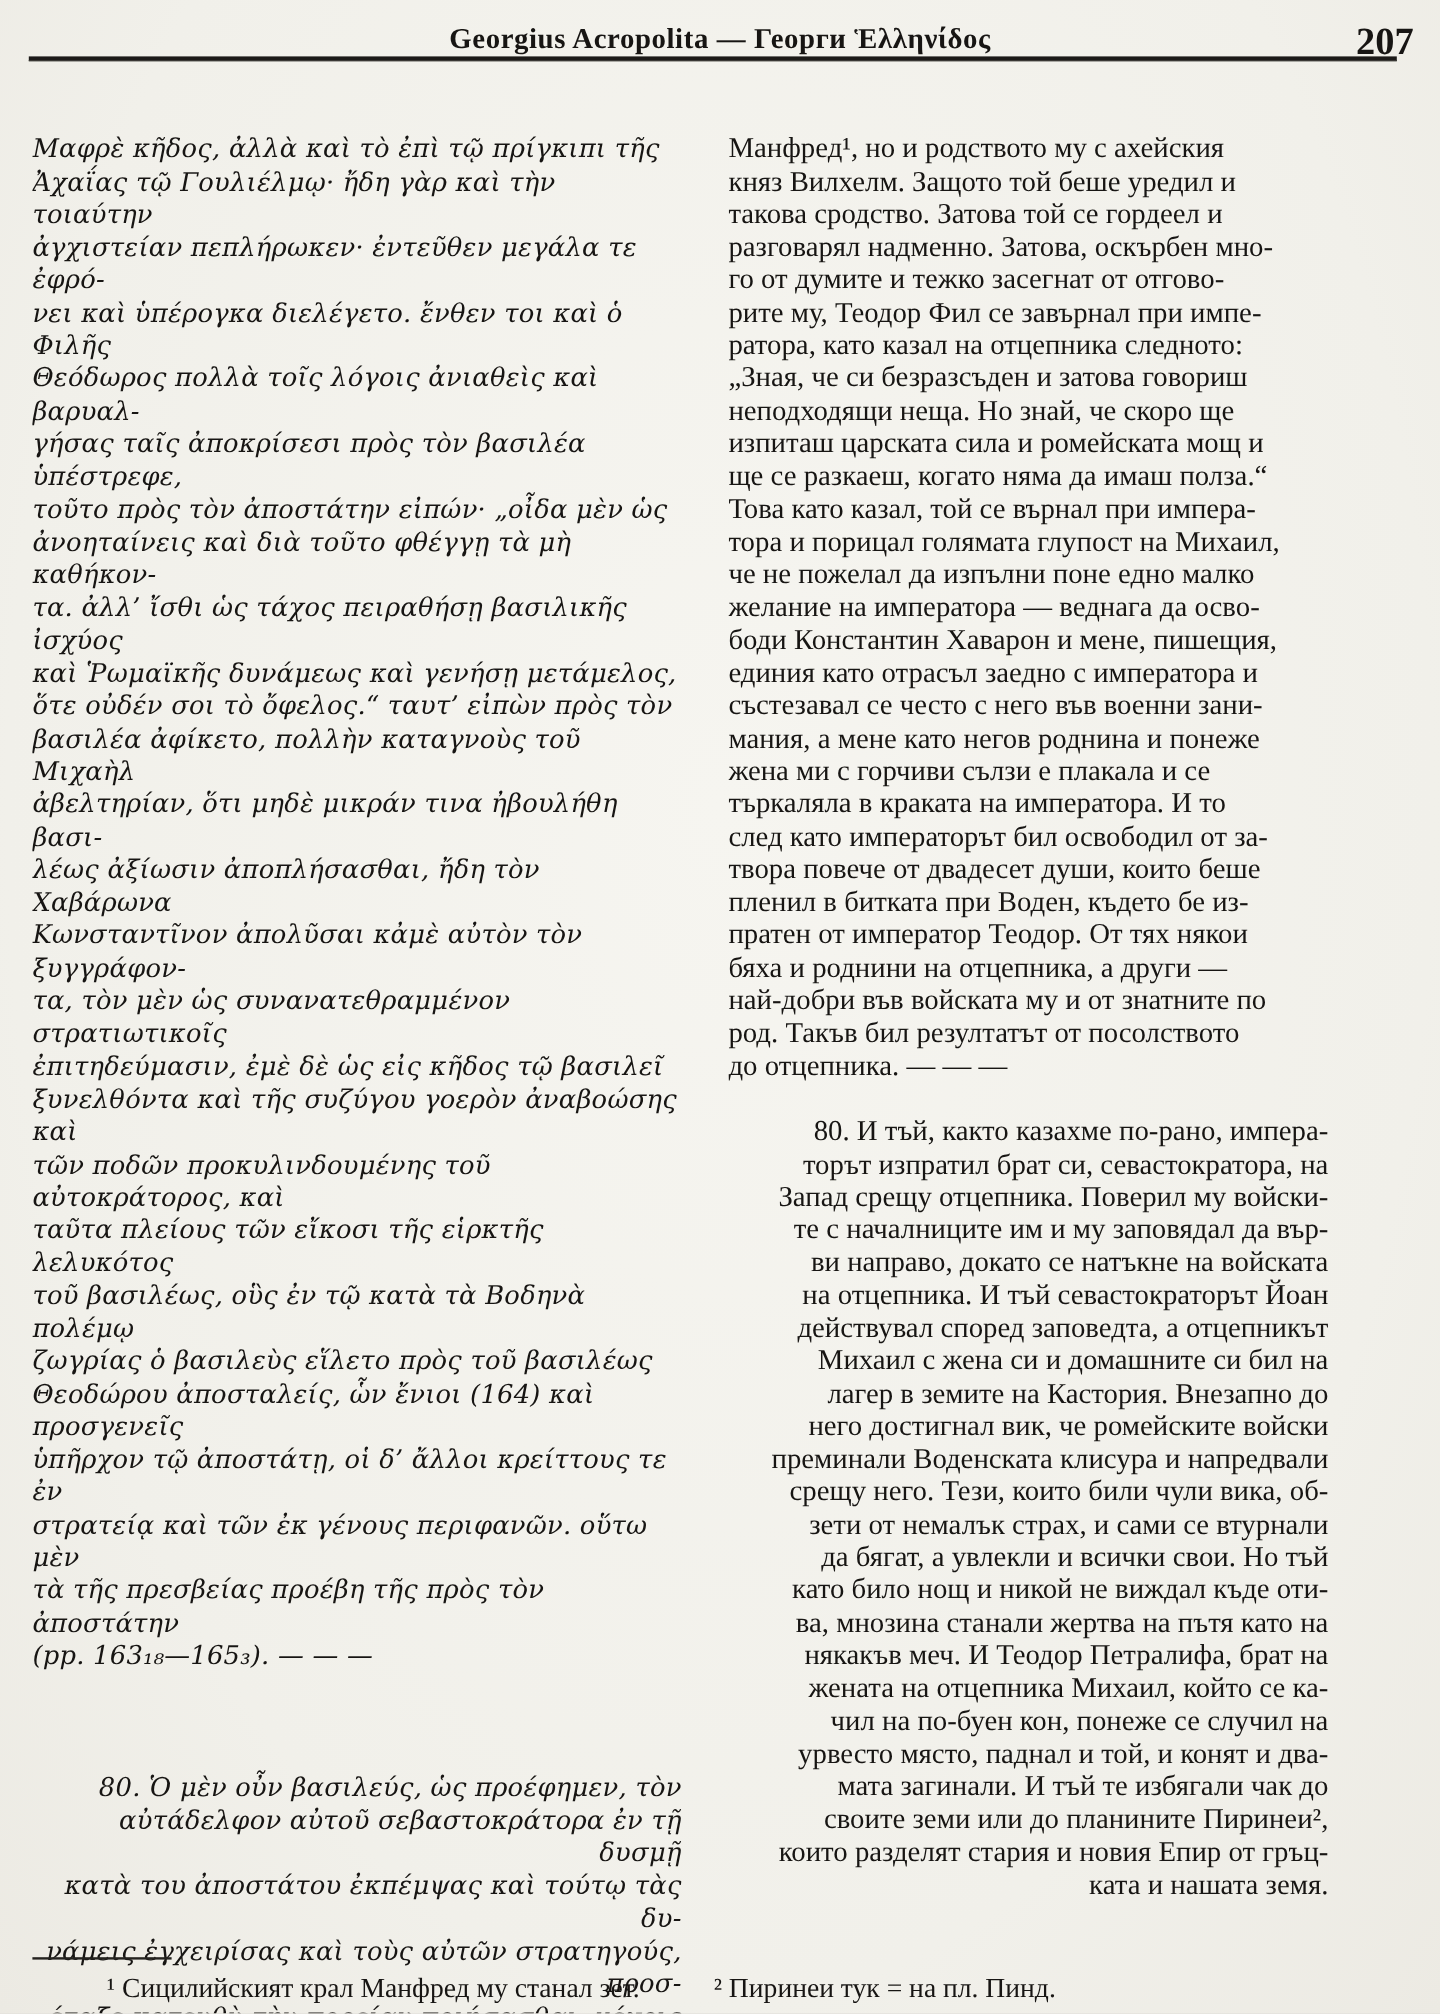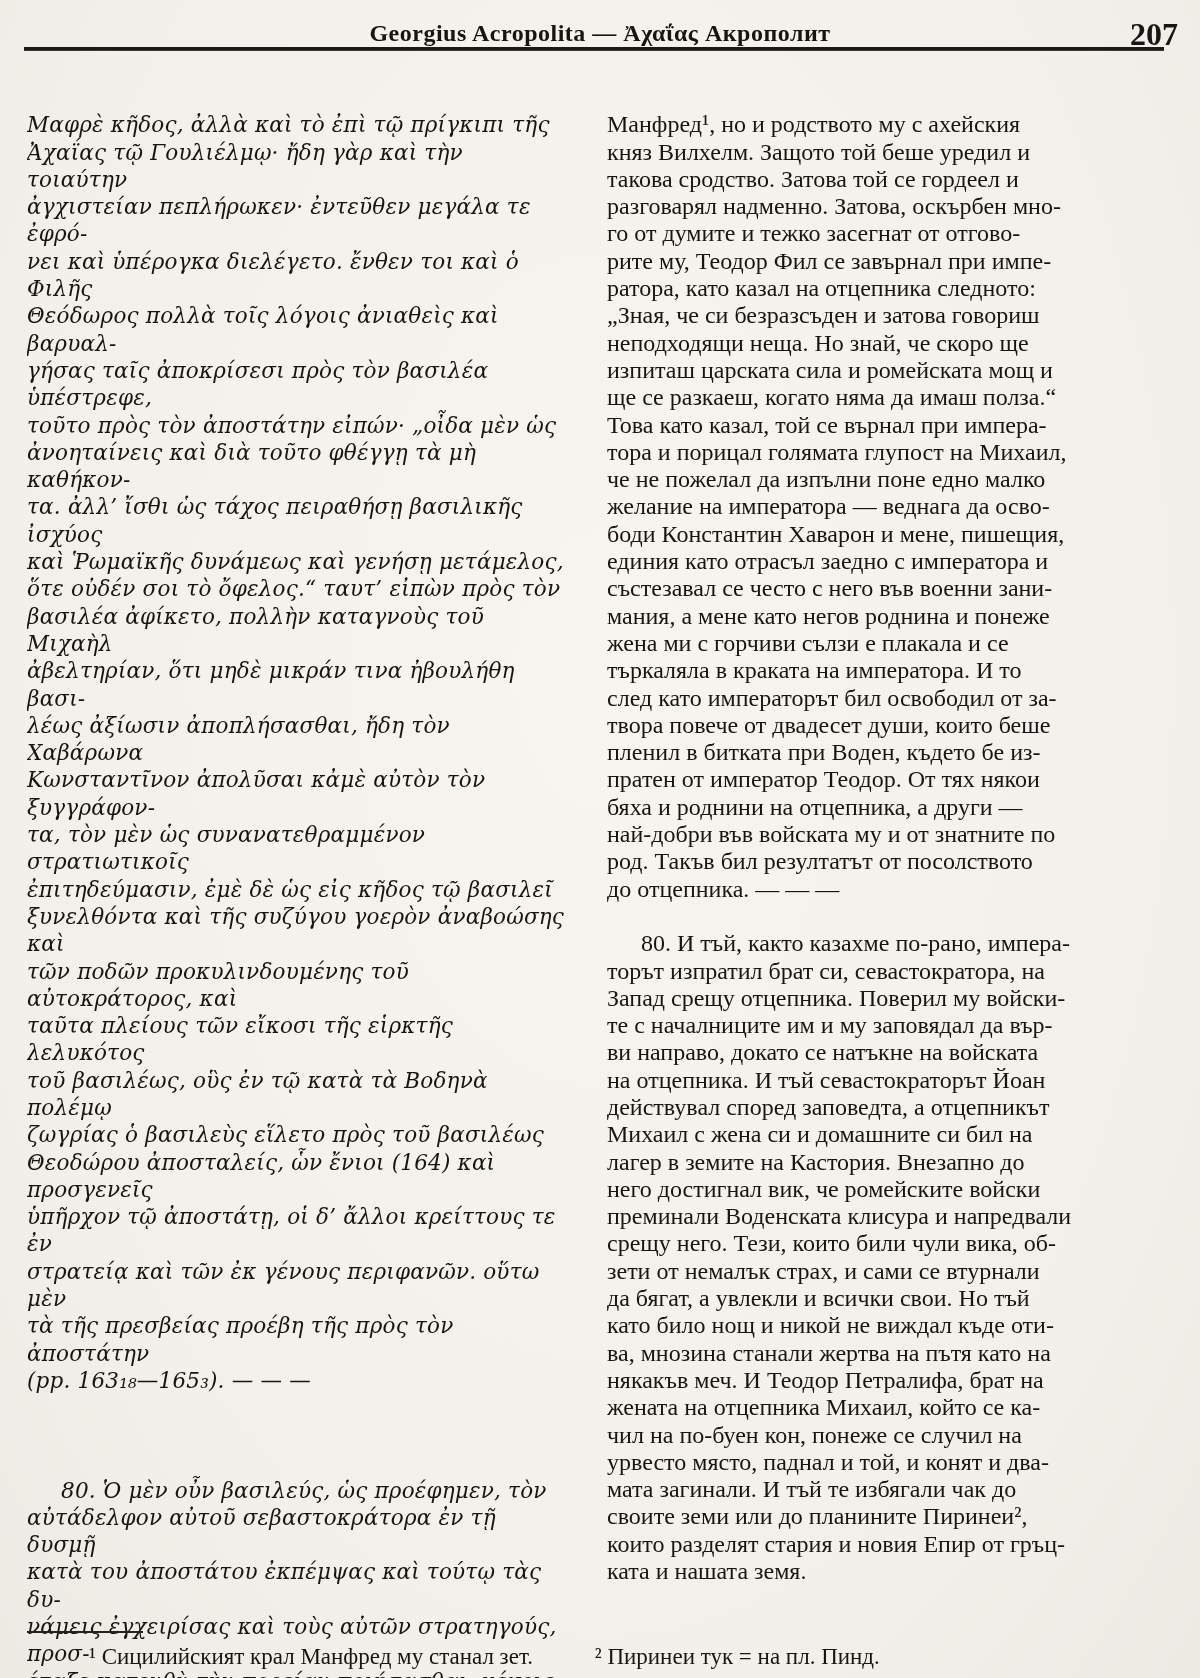--- a/index.html
+++ b/index.html
@@ -44,42 +44,42 @@
     letter-spacing:0.2px;
   }
   .col-bg{
     width:500px;
     margin-left:39px;
     font-family:"Liberation Serif", serif;
     font-size:24px;
     line-height:27.3px;
   }
   .para{margin:0;white-space:pre-line;}
-  .para.indent{text-indent:34px;}
+  .para.indent{text-indent:34px;text-align:right;}
   .para.gap-before{margin-top:55px;}
   .footnote-rule{
     position:absolute;left:27px;top:1631px;width:116px;height:2px;
     background:#24221f;
   }
   .footnotes{
     position:absolute;left:27px;top:1644px;width:1140px;
     font-family:"Liberation Serif", serif;
     font-size:23px;line-height:26px;
     white-space:nowrap;
   }
   .footnote-1{margin-left:62px;}
   .footnote-2{margin-left:56px;}
 </style>
 </head>
 <body>
 
 <div class="page">
 
   <div class="running-head">
-    <div class="running-title">Georgius Acropolita — Ἀχαΐας Акрополит</div>
+    <div class="running-title">Georgius Acropolita — Георги Ἑλληνίδος</div>
     <div class="page-number">207</div>
   </div>
 
   <div class="head-rule"></div>
 
   <div class="columns">
 
     <div class="col col-greek">
       <p class="para">Μαφρὲ κῆδος, ἀλλὰ καὶ τὸ ἐπὶ τῷ πρίγκιπι τῆς
 Ἀχαΐας τῷ Γουλιέλμῳ· ἤδη γὰρ καὶ τὴν τοιαύτην

